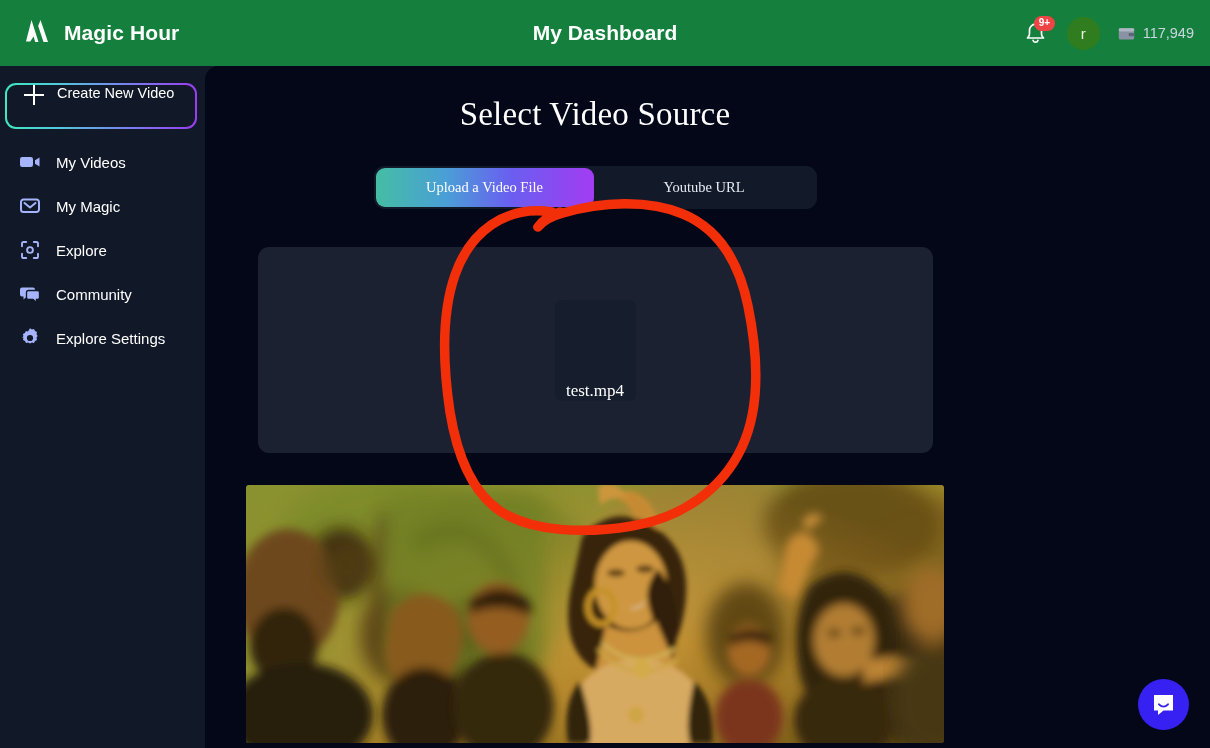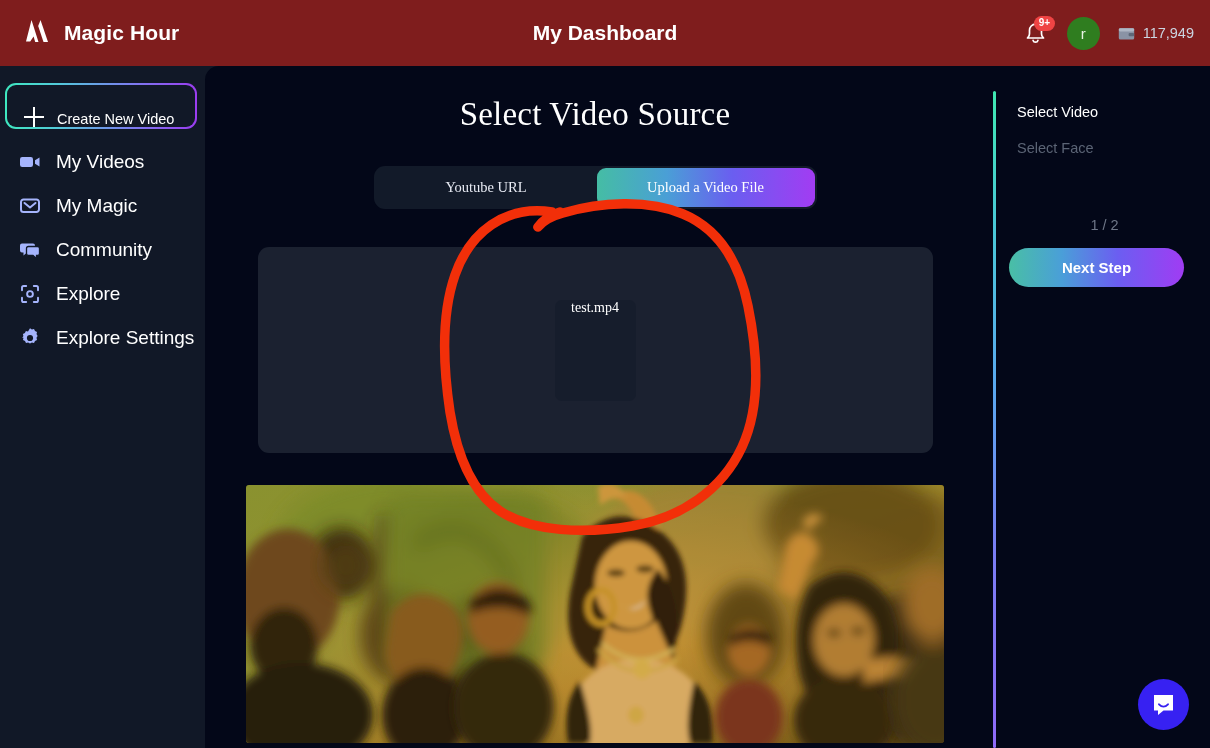--- a/index.html
+++ b/index.html
@@ -7,21 +7,21 @@
     width: 1210px; height: 748px;
     background: #0b1020;
     font-family: "Liberation Sans", sans-serif;
     overflow: hidden;
   }
   #app { position: relative; width: 1210px; height: 748px; background: #111827; }
 
   
   .header {
     position: absolute; left: 0; top: 0; width: 1210px; height: 66px;
-    background: #7f1d1d; display: flex; align-items: center;
+    background: #15803d; display: flex; align-items: center;
   }
   .brand { position: absolute; left: 22px; top: 0; height: 66px; display: flex; align-items: center; gap: 12px; }
   .brand-logo { width: 30px; height: 26px; display: block; }
   .brand-name { color: #ffffff; font-size: 21px; font-weight: bold; letter-spacing: .1px; }
 
   .header-title {
     position: absolute; left: 0; top: 0; width: 1210px; height: 66px;
     display: flex; align-items: center; justify-content: center;
     color: #ffffff; font-size: 21px; font-weight: bold; pointer-events: none;
   }
@@ -49,35 +49,35 @@
     position: absolute; left: 0; top: 66px; width: 205px; height: 682px;
     background: #111827; padding-top: 17px;
   }
   .create-btn {
     position: relative; margin: 0 8px 0 5px; height: 46px; border-radius: 11px;
     background: linear-gradient(90deg, #3ee8c0 0%, #53c9da 28%, #7b7ef0 65%, #9b3cf0 100%);
     padding: 2px; cursor: pointer;
   }
   .create-btn-inner {
     width: 100%; height: 100%; border-radius: 9px; background: #111827;
-    display: flex; align-items: flex-end; gap: 13px; padding-left: 17px;
+    display: flex; align-items: flex-start; gap: 13px; padding-left: 17px;
   }
   .plus-icon { width: 20px; height: 20px; position: relative; flex: 0 0 auto; }
   .plus-icon:before, .plus-icon:after { content:""; position:absolute; background:#ffffff; }
   .plus-icon:before { left: 0; top: 9px; width: 20px; height: 2px; }
   .plus-icon:after { top: 0; left: 9px; height: 20px; width: 2px; }
   .create-label { color:#ffffff; font-size: 14.5px; }
 
   .nav { margin-top: 11px; }
   .nav-item {
     display: flex; align-items: center; gap: 14px; height: 44px;
     padding-left: 18px; cursor: pointer;
   }
   .nav-icon { width: 24px; height: 24px; flex: 0 0 auto; display:flex; align-items:center; justify-content:center; }
-  .nav-label { color: #ffffff; font-size: 19px; }
+  .nav-label { color: #ffffff; font-size: 15px; }
 
   
   .main {
     position: absolute; left: 205px; top: 66px; width: 1005px; height: 682px;
     background: #030718; border-top-left-radius: 14px; overflow: hidden;
   }
   .main-col { position: absolute; left: 0; top: 0; width: 780px; height: 682px; font-family: Liberation Serif, serif; }
   .page-title {
     text-align: center; color: #ffffff; font-size: 33px; font-weight: normal;
     margin-top: 30px; letter-spacing: .2px;
@@ -96,22 +96,22 @@
     color: #ffffff;
   }
   .tab.inactive { flex: 1; color: #e7eaf3; background: transparent; }
 
   .upload-card {
     margin: 38px auto 0 auto; width: 675px; height: 206px; border-radius: 11px;
     background: #1b2130; display: flex; align-items: center; justify-content: center;
   }
   .file-thumb {
     width: 81px; height: 101px; border-radius: 7px; background: #161d2c;
-    display: flex; align-items: flex-start; justify-content: center;
-    color: #ffffff; font-size: 14px; cursor: pointer;
+    display: flex; align-items: flex-end; justify-content: center;
+    color: #ffffff; font-size: 17px; cursor: pointer;
   }
 
   .video-preview {
     margin: 32px auto 0 auto; width: 698px; height: 258px;
     border-radius: 3px; overflow: hidden; position: relative; background: #1a1505;
   }
   .video-preview svg { display:block; width: 100%; height: 100%; }
 
   
   .right-panel { position: absolute; left: 780px; top: 0; width: 225px; height: 682px; }
@@ -211,69 +211,69 @@
       </div>
 
       <div class="nav-item">
         <span class="nav-icon">
           <svg width="24" height="24" viewBox="0 0 24 24">
             <path d="M3 8 a2.5 2.5 0 0 1 2.5-2.5 h13 A2.5 2.5 0 0 1 21 8 v7.5 a2.5 2.5 0 0 1 -2.5 2.5 h-13 A2.5 2.5 0 0 1 3 15.5 z" fill="none" stroke="#a5b4fc" stroke-width="2"></path>
             <path d="M6.5 9 L12 13.5 L17.5 9" fill="none" stroke="#a5b4fc" stroke-width="2" stroke-linecap="round" stroke-linejoin="round"></path>
           </svg>
         </span>
         <span class="nav-label">My Magic</span>
-      </div>
-
-      <div class="nav-item">
-        <span class="nav-icon">
-          <svg width="24" height="24" viewBox="0 0 24 24">
-            <path d="M4 5.5 h11 a2 2 0 0 1 2 2 v5 a2 2 0 0 1 -2 2 h-6 l-3.5 3 v-3 H4 a2 2 0 0 1 -2 -2 v-5 a2 2 0 0 1 2 -2 z" fill="#a5b4fc"></path>
-            <path d="M10.5 8.5 h9 a2 2 0 0 1 2 2 v5 a2 2 0 0 1 -2 2 h-1 v3 l-3.5 -3 h-4.5 a2 2 0 0 1 -2 -2 v-5 a2 2 0 0 1 2 -2 z" fill="#a5b4fc" stroke="#111827" stroke-width="1.3"></path>
-          </svg>
-        </span>
-        <span class="nav-label">Community</span>
       </div>
 
       <div class="nav-item">
         <span class="nav-icon">
           <svg width="24" height="24" viewBox="0 0 24 24">
             <g fill="none" stroke="#a5b4fc" stroke-width="1.9" stroke-linecap="round">
               <path d="M4 8.2 V5.6 A1.6 1.6 0 0 1 5.6 4 H8.2"></path>
               <path d="M15.8 4 H18.4 A1.6 1.6 0 0 1 20 5.6 V8.2"></path>
               <path d="M20 15.8 V18.4 A1.6 1.6 0 0 1 18.4 20 H15.8"></path>
               <path d="M8.2 20 H5.6 A1.6 1.6 0 0 1 4 18.4 V15.8"></path>
               <circle cx="12" cy="12" r="2.9"></circle>
             </g>
           </svg>
         </span>
         <span class="nav-label">Explore</span>
       </div>
 
       <div class="nav-item">
         <span class="nav-icon">
           <svg width="24" height="24" viewBox="0 0 24 24">
+            <path d="M4 5.5 h11 a2 2 0 0 1 2 2 v5 a2 2 0 0 1 -2 2 h-6 l-3.5 3 v-3 H4 a2 2 0 0 1 -2 -2 v-5 a2 2 0 0 1 2 -2 z" fill="#a5b4fc"></path>
+            <path d="M10.5 8.5 h9 a2 2 0 0 1 2 2 v5 a2 2 0 0 1 -2 2 h-1 v3 l-3.5 -3 h-4.5 a2 2 0 0 1 -2 -2 v-5 a2 2 0 0 1 2 -2 z" fill="#a5b4fc" stroke="#111827" stroke-width="1.3"></path>
+          </svg>
+        </span>
+        <span class="nav-label">Community</span>
+      </div>
+
+      <div class="nav-item">
+        <span class="nav-icon">
+          <svg width="24" height="24" viewBox="0 0 24 24">
             <path fill="#a5b4fc" d="M12 2.3l1.9 1.1 2.1-.5 1 2 2 1-.5 2.1 1.1 1.9-1.1 1.9.5 2.1-2 1-1 2-2.1-.5-1.9 1.1-1.9-1.1-2.1.5-1-2-2-1 .5-2.1L4.3 12l1.1-1.9-.5-2.1 2-1 1-2 2.1.5z"></path>
             <circle cx="12" cy="12" r="3.1" fill="#111827"></circle>
           </svg>
         </span>
         <span class="nav-label">Explore Settings</span>
       </div>
 
     </div>
   </div>
 
   <div class="main">
 
     <div class="main-col">
 
       <div class="page-title">Select Video Source</div>
 
       <div class="tabs">
+        <div class="tab active">Upload a Video File</div>
         <div class="tab inactive">Youtube URL</div>
-        <div class="tab active">Upload a Video File</div>
       </div>
 
       <div class="upload-card">
         <div class="file-thumb">
           <span>test.mp4</span>
         </div>
       </div>
 
       <div class="video-preview">
         <svg viewBox="0 0 698 258" preserveAspectRatio="none">
@@ -400,27 +400,20 @@
             <ellipse cx="690" cy="215" rx="44" ry="56" fill="#3d3415"></ellipse>
           </g>
 
           <rect width="698" height="258" fill="#d88c10" opacity="0.1"></rect>
           <rect width="698" height="258" fill="#120d02" opacity="0.09"></rect>
         </svg>
       </div>
 
     </div>
 
-    <div class="right-panel">
-      <div class="panel-rule"></div>
-      <div class="panel-step step-done">Select Video</div>
-      <div class="panel-step step-next">Select Face</div>
-      <div class="step-counter">1 / 2</div>
-      <button class="next-step-btn">Next Step</button>
-    </div>
 
   </div>
 
   <svg class="annotation" viewBox="0 0 1210 748">
     <path d="M552 212
              C 505 205, 470 232, 455 275
              C 440 318, 444 372, 450 412
              C 457 455, 472 492, 500 511
              C 532 532, 585 534, 632 526
              C 681 518, 722 490, 742 447

